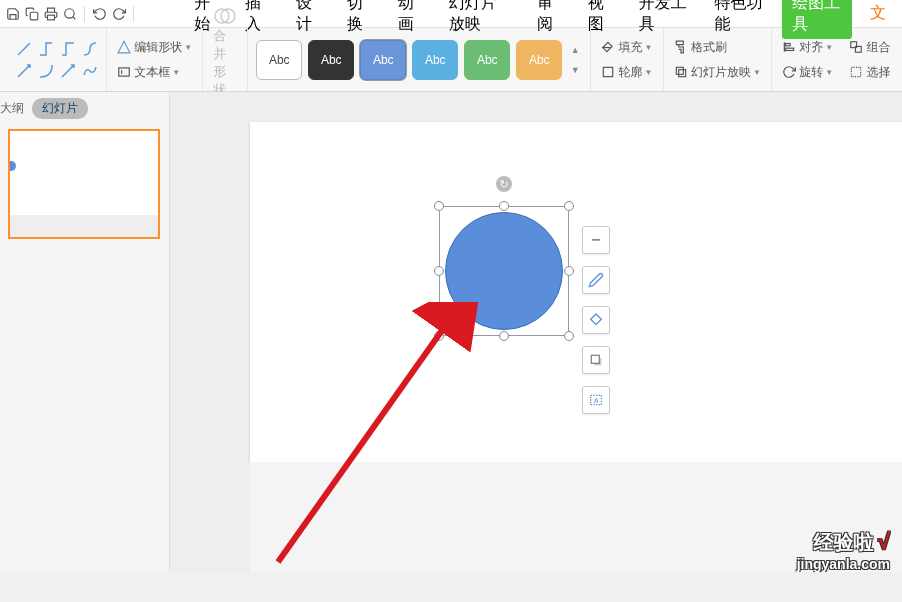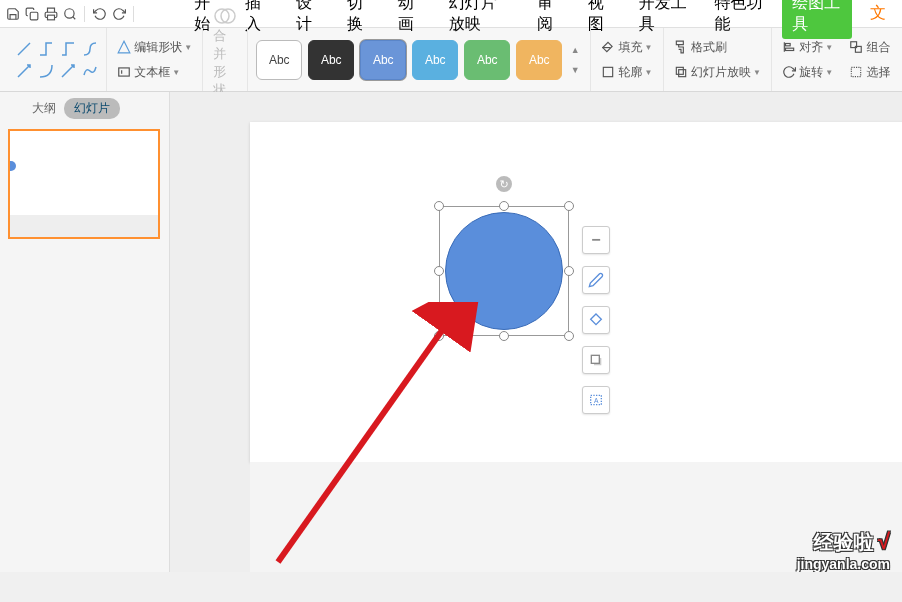--- a/index.html
+++ b/index.html
@@ -34,21 +34,21 @@
 .preset.orange { background: #f0b560; color: #fff; border-color: #f0b560; }
 .preset-dd { width: 14px; height: 40px; display: flex; flex-direction:column; align-items: center; justify-content: space-around; color: #888; font-size: 9px; cursor:pointer; }
 
 
 .big-btn { display: flex; flex-direction: column; align-items: center; font-size: 13px; color: #555; padding: 2px 4px; cursor: pointer; }
 .big-btn svg { margin-bottom: 1px; }
 
 
 .main { display: flex; height: calc(602px - 28px - 30px - 64px); }
 .side-panel { width: 170px; background: #f5f5f5; border-right: 1px solid #ddd; }
-.side-tabs { display: flex; gap: 8px; padding: 6px 20px; font-size: 12px; align-items: center; margin-left: 12px; }
+.side-tabs { display: flex; gap: 8px; padding: 6px 0; font-size: 12px; align-items: center; }
 .side-tab { color: #666; cursor: pointer; }
 .side-tab.pill { background: #bbb; color: #0c4a6e; border-radius: 10px; padding: 2px 10px; }
 .thumb { margin: 4px 8px; width: 152px; height: 110px; background: #fff; border: 2px solid #ff9030; position: relative; }
 .thumb-inner { position: absolute; left: 0; top: 30px; width: 6px; height: 10px; background: #5a8edb; border-radius: 0 10px 10px 0; }
 .thumb-bottom { position: absolute; bottom:0; left:0; right:0; height:22px; background: #eee; }
 
 .canvas-wrap { flex: 1; background: #eee; position: relative; overflow: hidden; }
 .slide { position: absolute; left: 80px; top: 30px; width: 700px; height: 340px; background: #fff; box-shadow: 0 1px 3px rgba(0,0,0,0.15); }
 .slide-bottom { position: absolute; left: 80px; top: 370px; width: 700px; height: 120px; background: #f4f4f4; }
 

